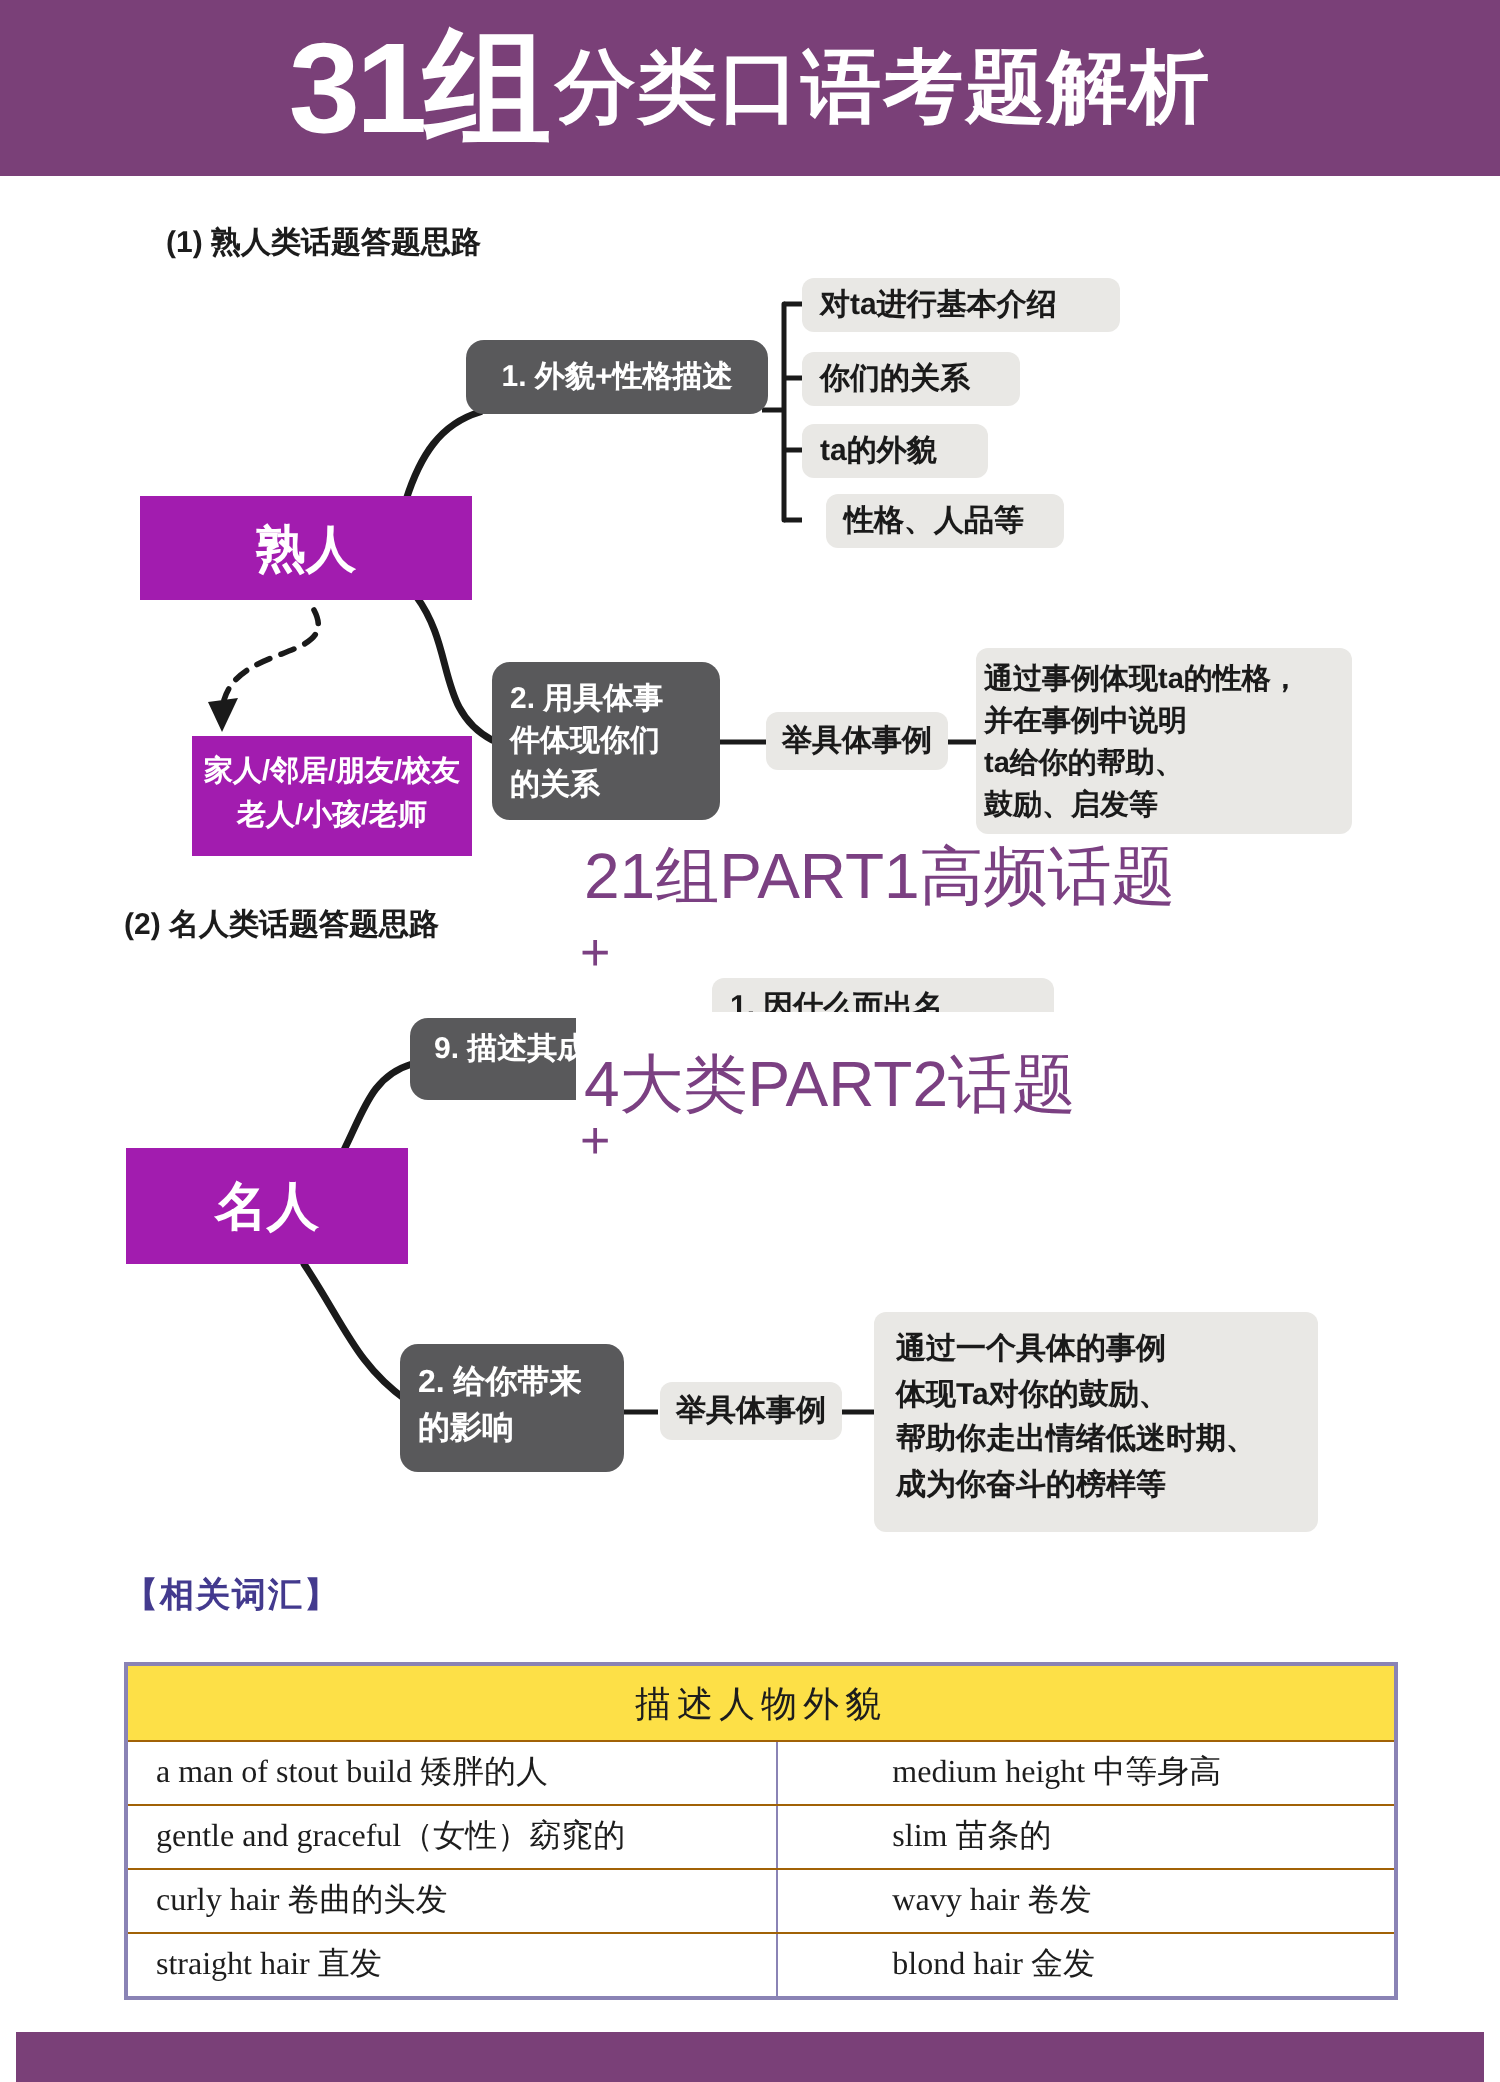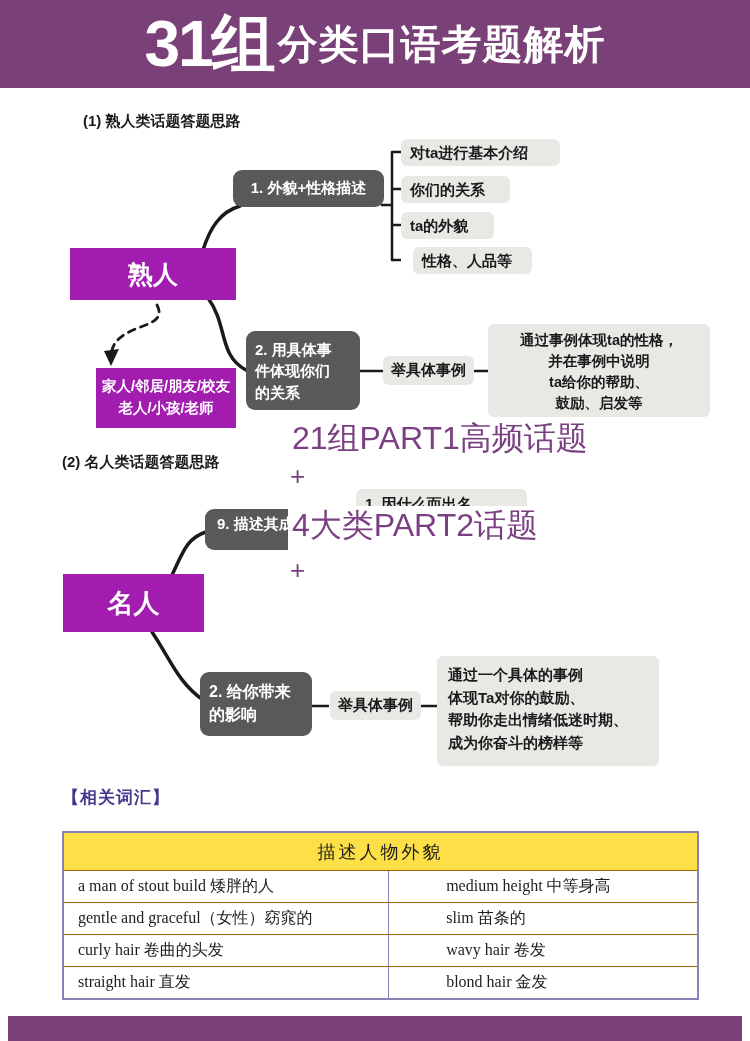--- a/index.html
+++ b/index.html
@@ -79,21 +79,21 @@
   <div class="box-light" style="left:401px;top:176px;width:100px;height:27px;line-height:27px;padding-left:9px;font-size:15px;">你们的关系</div>
   <div class="box-light" style="left:401px;top:212px;width:84px;height:27px;line-height:27px;padding-left:9px;font-size:15px;">ta的外貌</div>
   <div class="box-light" style="left:413px;top:247px;width:110px;height:27px;line-height:27px;padding-left:9px;font-size:15px;">性格、人品等</div>
 
   <div class="box-dark preline" style="left:246px;top:331px;width:96px;height:63px;padding:8px 9px;font-size:15px;line-height:1.42;">2. 用具体事
 件体现你们
 的关系</div>
 
   <div class="box-light centered" style="left:383px;top:356px;width:91px;height:29px;font-size:15px;">举具体事例</div>
 
-  <div class="box-light preline" style="left:488px;top:324px;width:180px;height:81px;padding:6px 21px;font-size:14.5px;line-height:1.45;text-align:center;">通过事例体现ta的性格，
+  <div class="box-light preline" style="left:488px;top:324px;width:180px;height:81px;padding:6px 4px;font-size:14.5px;line-height:1.45;">通过事例体现ta的性格，
 并在事例中说明
 ta给你的帮助、
 鼓励、启发等</div>
 
   <div class="box-black preline" style="left:96px;top:368px;width:140px;height:60px;font-size:14.5px;line-height:1.5;">家人/邻居/朋友/校友
 老人/小孩/老师</div>
 
   <div class="seclabel" style="left:62px;top:453px;">(2) 名人类话题答题思路</div>
 
   <div class="box-light" style="left:356px;top:489px;width:162px;height:30px;line-height:30px;padding-left:9px;font-size:15px;">1. 因什么而出名</div>
@@ -110,21 +110,21 @@
   <div class="box-light preline" style="left:437px;top:656px;width:200px;height:94px;padding:8px 11px;font-size:15px;line-height:1.5;">通过一个具体的事例
 体现Ta对你的鼓励、
 帮助你走出情绪低迷时期、
 成为你奋斗的榜样等</div>
 
   <div class="ovl-bg" style="left:288px;top:419px;width:455px;height:50px;"></div>
   <div class="ovl-text" style="left:292px;top:422px;">21组PART1高频话题</div>
   <div class="ovl-plus" style="left:290px;top:463px;">+</div>
 
   <div class="ovl-bg" style="left:288px;top:506px;width:392px;height:55px;"></div>
-  <div class="ovl-text" style="left:292px;top:509px;">4大类PART2话题</div>
+  <div class="ovl-text" style="left:292px;top:526px;">4大类PART2话题</div>
   <div class="ovl-plus" style="left:290px;top:557px;">+</div>
 
   <div class="ovl-bg" style="left:288px;top:597px;width:392px;height:53px;"></div>
 
   <div class="vocab-heading" style="left:62px;top:786px;">【相关词汇】</div>
 
   <div class="vtable">
     <div class="thead">描述人物外貌</div>
     <div class="trow">
       <div class="tcell first">a man of stout build 矮胖的人</div>

